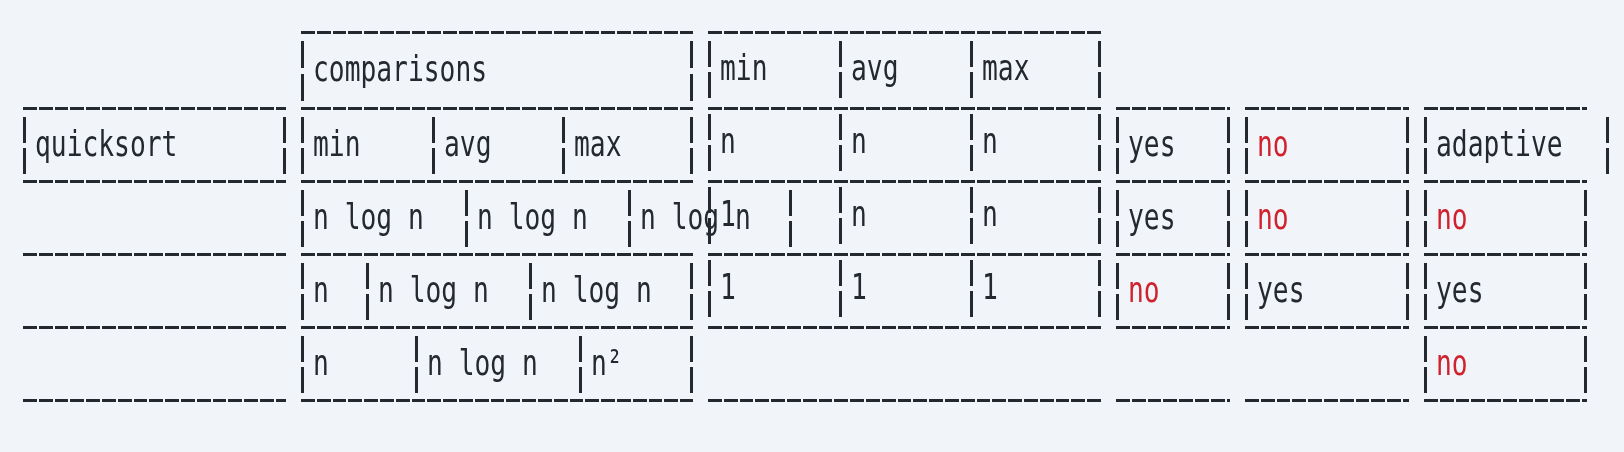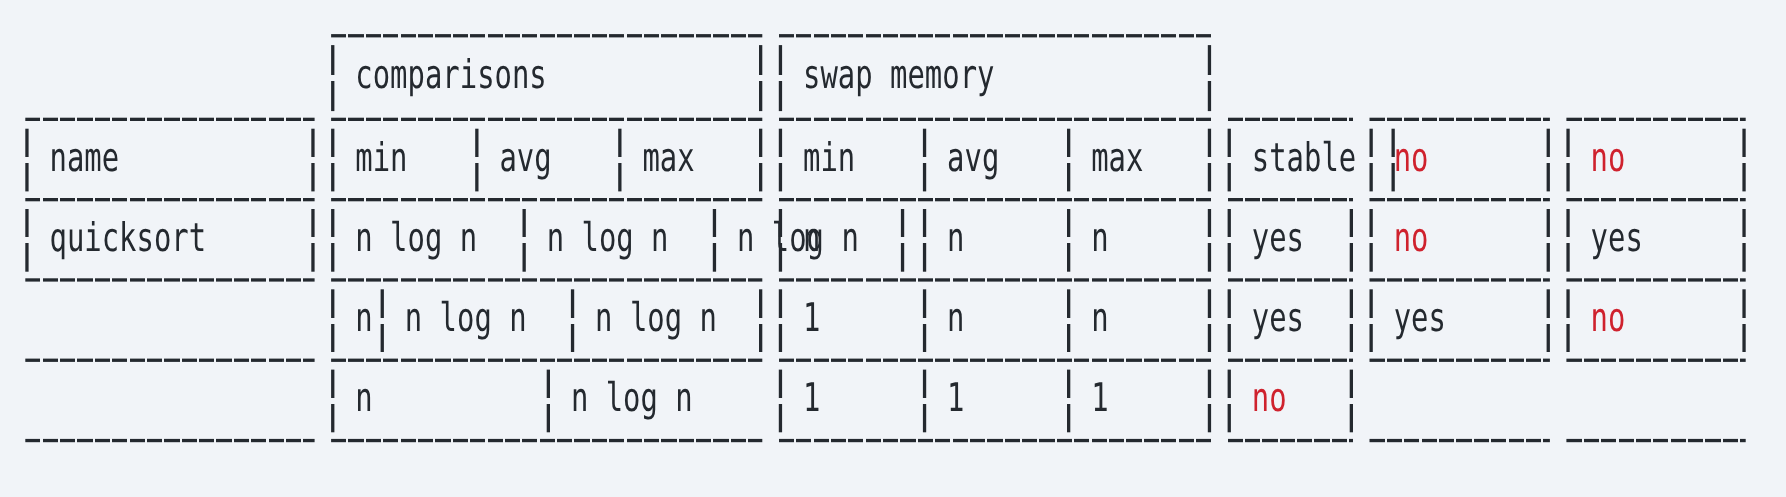--- a/index.html
+++ b/index.html
@@ -35,21 +35,21 @@
   }
   .g-short{
     height:295px;
     background-image:var(--tick),var(--tick),var(--tick),var(--tick),var(--tick);
     background-position:0 0,0 73px,0 146px,0 219px,0 292px;
   }
   .r{display:flex;height:73px}
   .r-title{height:76px}
   .c{
     position:relative;flex:1 1 0;display:flex;align-items:center;
-    padding-left:22px;overflow:visible;
+    padding-left:12px;overflow:visible;
   }
   .c::before,.c.last::after{
     content:"";position:absolute;top:10px;bottom:6px;width:3px;left:0;
     background:linear-gradient(to bottom, var(--ink) 0 45%, transparent 45% 55%, var(--ink) 55% 100%);
   }
   .c.last::after{left:auto;right:0}
   .t{
     font-size:36px;line-height:1;display:inline-block;white-space:pre;
     transform:scaleX(.73);transform-origin:0 50%;
   }
@@ -58,25 +58,20 @@
 </head>
 <body>
 
 <div class="wrap">
 
   <div class="box w-name">
     <div class="spacer"></div>
     <div class="grid g-short">
       <div class="r">
         <div class="c last">
-            <span class="t">name</span>
-          </div>
-      </div>
-      <div class="r">
-        <div class="c last">
             <span class="t">quicksort</span>
           </div>
       </div>
     </div>
   </div>
 
   <div class="box w-comp">
     <div class="grid g-tall">
       <div class="r r-title">
         <div class="c last">
@@ -116,31 +111,29 @@
             <span class="t">n log n</span>
           </div>
       </div>
       <div class="r">
         <div class="c">
             <span class="t">n</span>
           </div>
         <div class="c">
             <span class="t">n log n</span>
           </div>
+        <div class="c last">
+            <span class="t">n²</span>
+          </div>
       </div>
     </div>
   </div>
 
   <div class="box w-swap">
     <div class="grid g-tall">
-      <div class="r r-title">
-        <div class="c last">
-            <span class="t">swap memory</span>
-          </div>
-      </div>
       <div class="r">
         <div class="c">
             <span class="t">min</span>
           </div>
         <div class="c">
             <span class="t">avg</span>
           </div>
         <div class="c last">
             <span class="t">max</span>
           </div>
@@ -179,25 +172,20 @@
           </div>
       </div>
     </div>
   </div>
 
   <div class="box w-stable">
     <div class="spacer"></div>
     <div class="grid g-short">
       <div class="r">
         <div class="c last">
-            <span class="t">stable</span>
-          </div>
-      </div>
-      <div class="r">
-        <div class="c last">
             <span class="t">yes</span>
           </div>
       </div>
       <div class="r">
         <div class="c last">
             <span class="t">yes</span>
           </div>
       </div>
       <div class="r">
         <div class="c last">
@@ -226,20 +214,25 @@
           </div>
       </div>
     </div>
   </div>
 
   <div class="box w-adapt">
     <div class="spacer"></div>
     <div class="grid g-short">
       <div class="r">
         <div class="c last">
+            <span class="t">adaptive</span>
+          </div>
+      </div>
+      <div class="r">
+        <div class="c last">
             <span class="t neg">no</span>
           </div>
       </div>
       <div class="r">
         <div class="c last">
             <span class="t">yes</span>
           </div>
       </div>
       <div class="r">
         <div class="c last">

